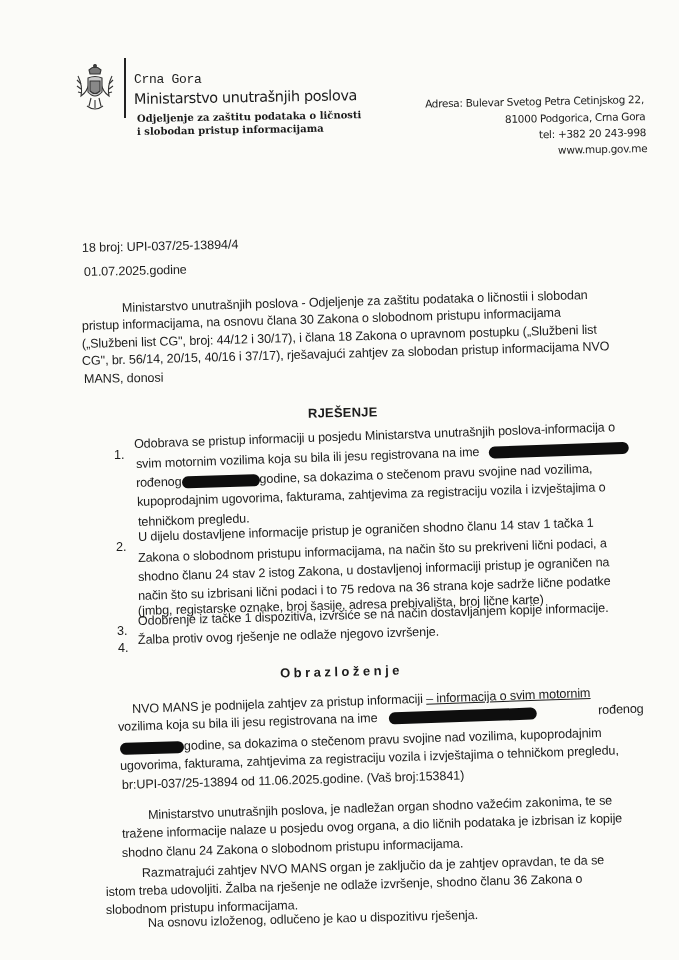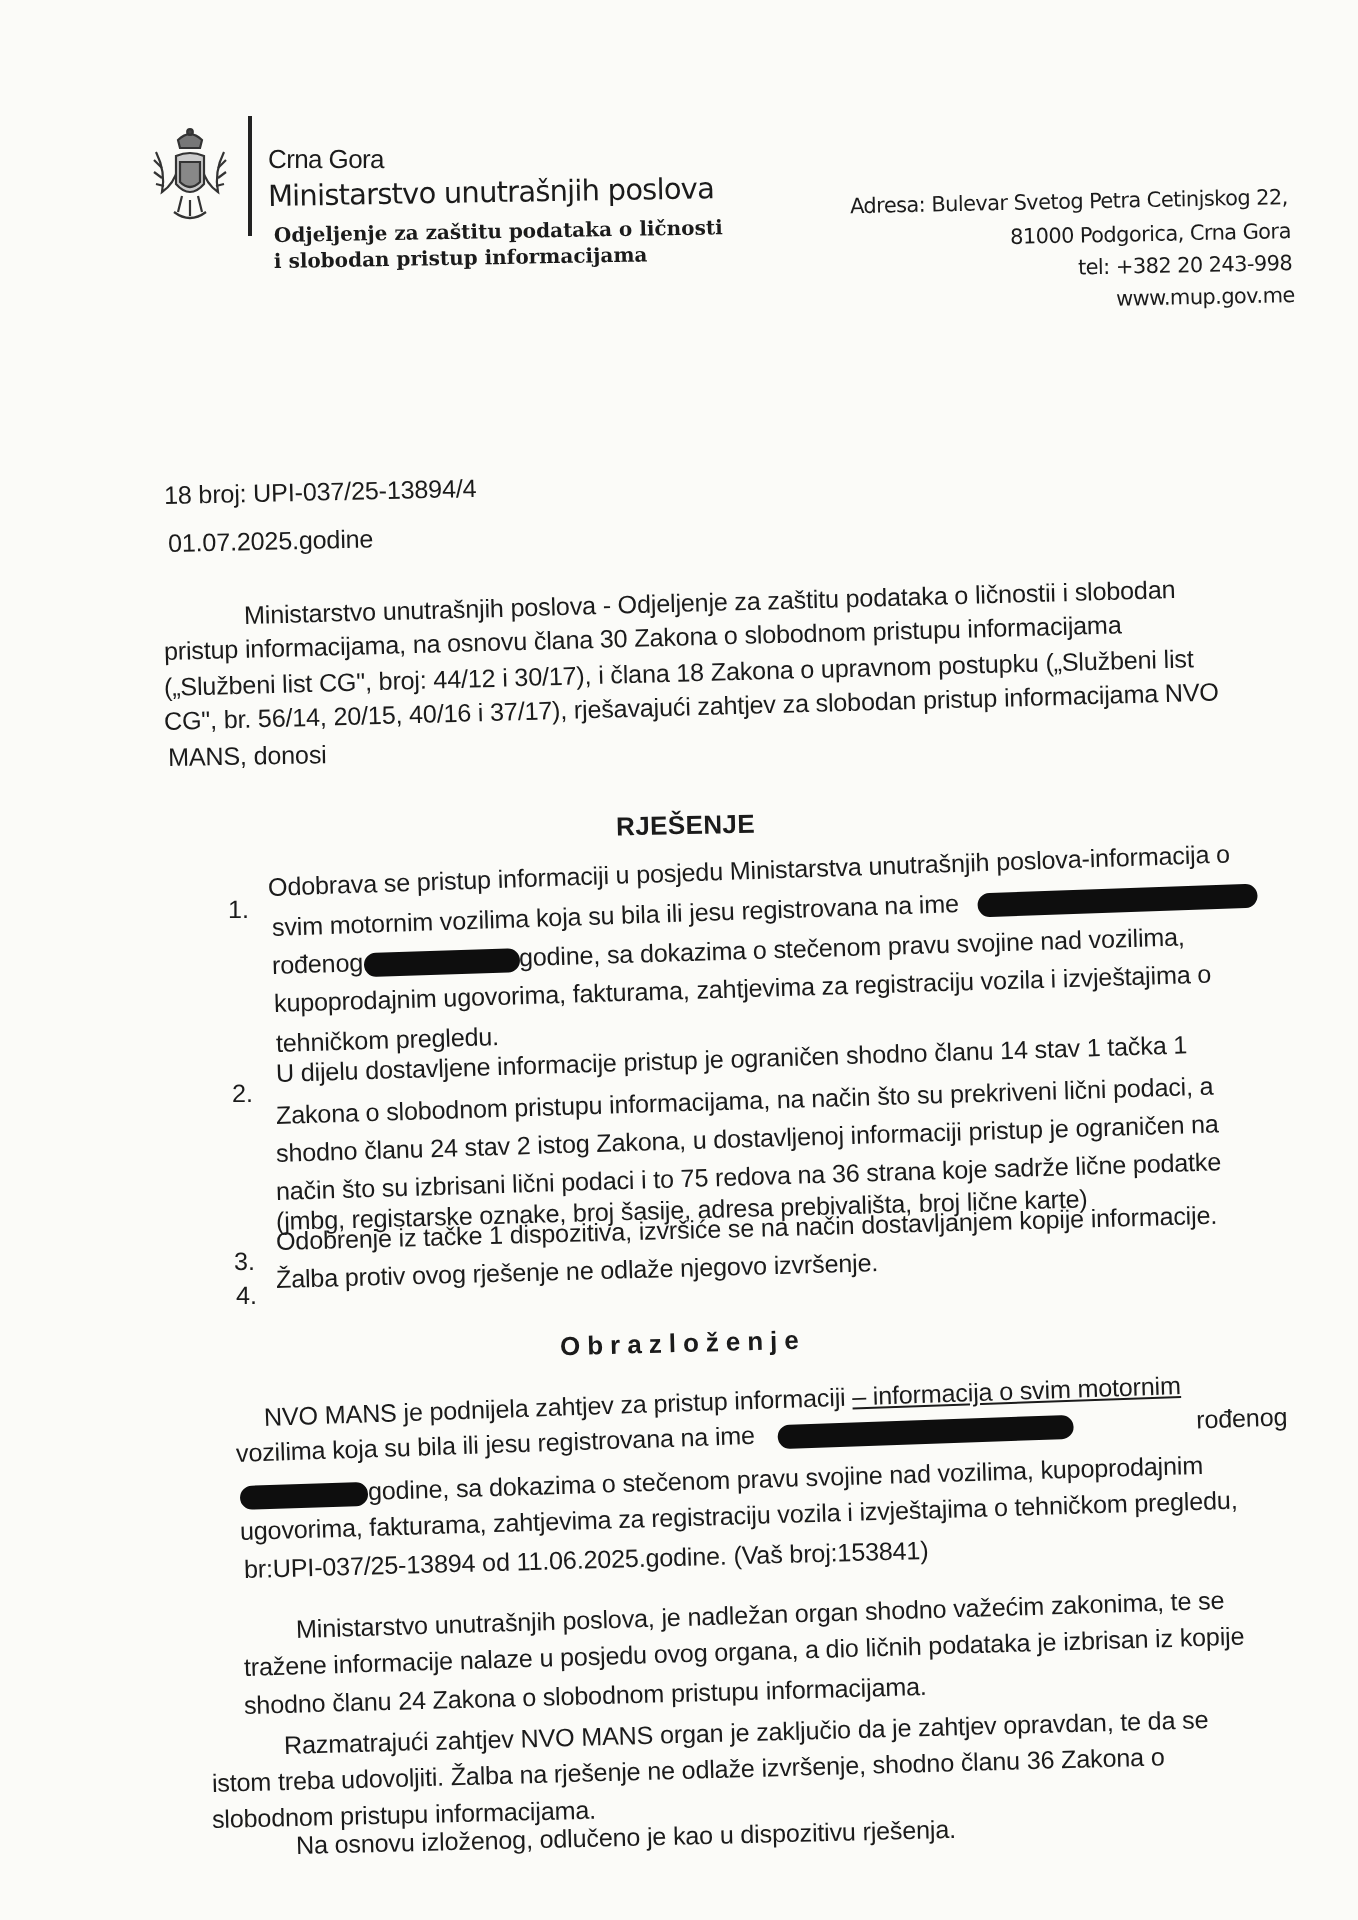--- a/index.html
+++ b/index.html
@@ -3,21 +3,21 @@
   <meta charset="utf-8">
   <style>
     * { box-sizing: border-box; margin: 0; padding: 0; }
     html, body { width: 679px; height: 960px; background: #fdfdfb; overflow: hidden; }
     body { position: relative; font-family: "Liberation Sans", sans-serif; color: #1b1b1b; }
     .page { position: absolute; left: 0; top: 0; width: 679px; height: 960px; background: #fbfbf8; }
 
     
     .crest { position: absolute; left: 75px; top: 62px; width: 40px; height: 52px; }
     .vline { position: absolute; left: 124px; top: 58px; width: 1.5px; height: 60px; background: #222; }
-    .lh-country { position: absolute; left: 134px; top: 72px; font-size: 13px; font-family: Liberation Sans, sans-serif; letter-spacing: -0.3px; }
+    .lh-country { position: absolute; left: 134px; top: 72px; font-size: 13px; font-family: Liberation Mono, monospace; letter-spacing: -0.3px; }
     .lh-ministry { position: absolute; left: 134px; top: 91px; font-size: 14.5px; font-family: "DejaVu Sans", sans-serif; letter-spacing: -0.4px; transform: rotate(-1deg); transform-origin: left; }
     .lh-dept1 { position: absolute; left: 137px; top: 113px; font-size: 10px; font-weight: bold; font-family: "DejaVu Serif", serif; transform: rotate(-1deg); transform-origin: left; }
     .lh-dept2 { position: absolute; left: 137px; top: 126px; font-size: 10px; font-weight: bold; font-family: "DejaVu Serif", serif; transform: rotate(-1deg); transform-origin: left; }
 
     .addr { position: absolute; right: 32px; text-align: right; font-size: 10.5px; font-family: "DejaVu Sans", sans-serif; letter-spacing: -0.3px; transform: rotate(-1.2deg); transform-origin: right; }
     .addr1 { top: 93px; right: 35px; }
     .addr2 { top: 110px; right: 34px; }
     .addr3 { top: 126px; right: 33px; }
     .addr4 { top: 142px; right: 32px; }
 

